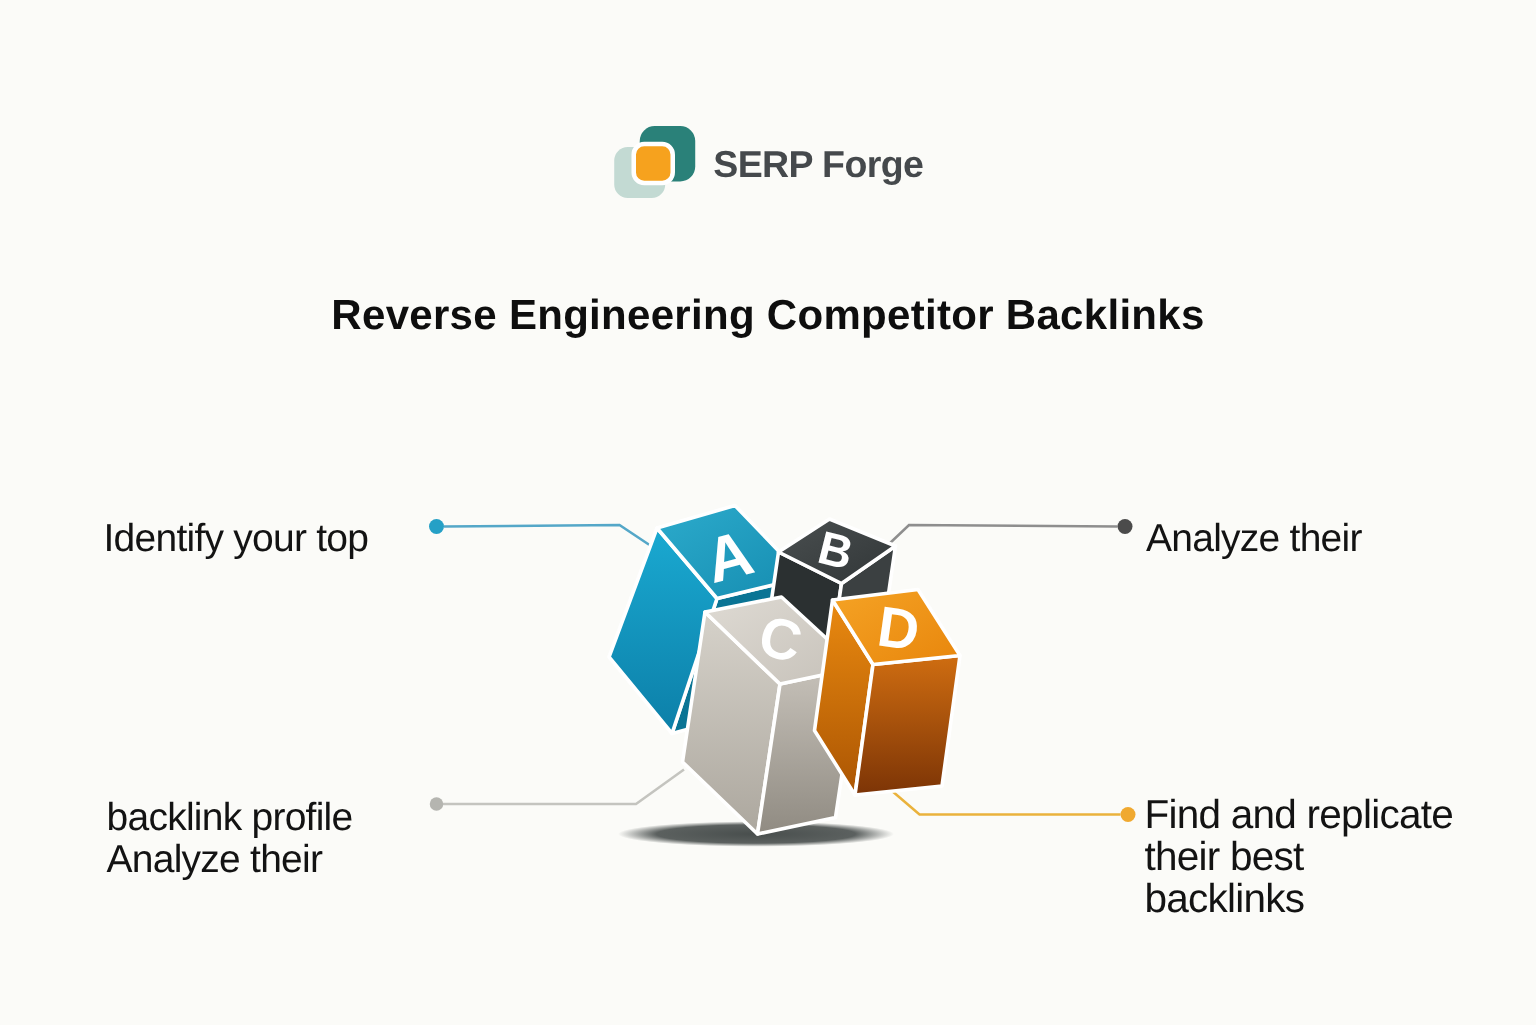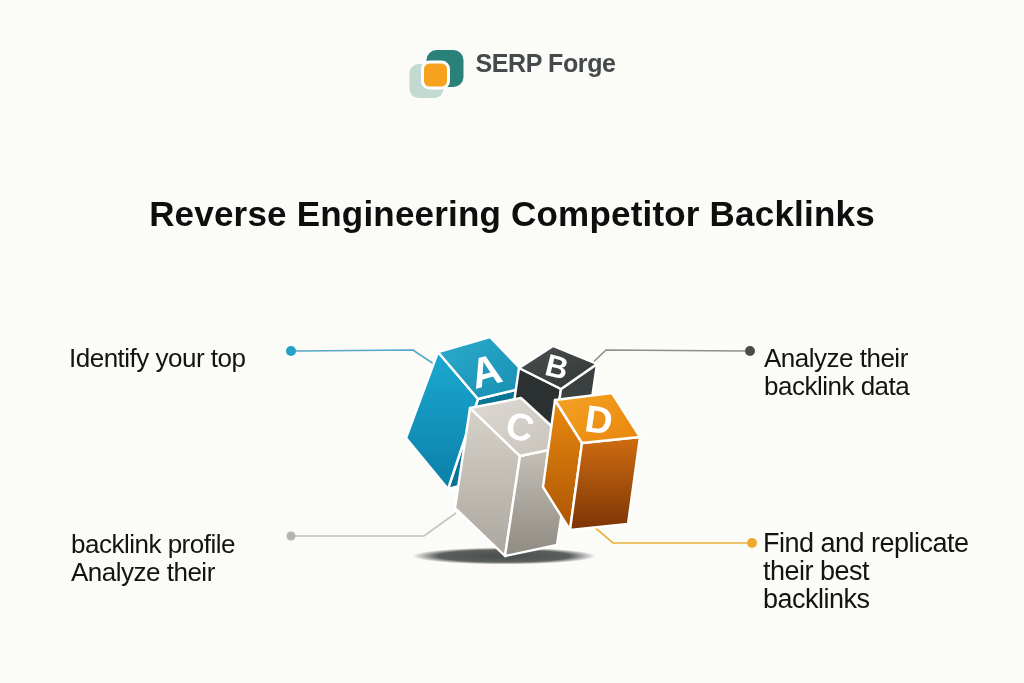--- a/index.html
+++ b/index.html
@@ -8,32 +8,32 @@
     background:#fbfbf8;
     overflow:hidden;
     position:relative;
     font-family:"Liberation Sans","DejaVu Sans",sans-serif;
     -webkit-font-smoothing:antialiased;
   }
   .canvas{position:absolute;inset:0;width:1024px;height:683px;}
 
   
   .logo{
-    position:absolute;top:49px;left:50%;transform:translateX(-50%);
-    display:flex;gap:11px;height:54px;
+    position:absolute;top:83px;left:50%;transform:translateX(-50%);
+    display:flex;align-items:center;gap:11px;height:54px;
   }
   .brand-name{
     font-size:25px;font-weight:700;color:#45494c;letter-spacing:-0.4px;
   }
 
   
   .page-title{
     position:absolute;top:169px;left:0;width:1024px;
     text-align:center;
-    font-size:35px;font-weight:700;color:#0e0e0e;letter-spacing:0.2px;
+    font-size:28px;font-weight:700;color:#0e0e0e;letter-spacing:0.2px;
     line-height:44px;
   }
 
   
   .diagram-svg{position:absolute;top:0;left:0;width:1024px;height:683px;}
 
   
   .step-label{
     position:absolute;
     font-size:26px;line-height:28px;letter-spacing:-0.5px;
@@ -155,21 +155,20 @@
       <text class="cube-letter" font-size="38" text-anchor="middle" dominant-baseline="central" stroke="none" transform="translate(599,420) rotate(8)">D</text>
     </g>
   </svg>
 
   <div class="step-label pos-tl">
     <span>Identify your top</span>
   </div>
 
   <div class="step-label pos-tr">
     <span>Analyze their</span>
-    <span>backlink data</span>
   </div>
 
   <div class="step-label pos-bl">
     <span>backlink profile</span>
     <span>Analyze their</span>
   </div>
 
   <div class="step-label pos-br">
     <span>Find and replicate</span>
     <span>their best</span>

